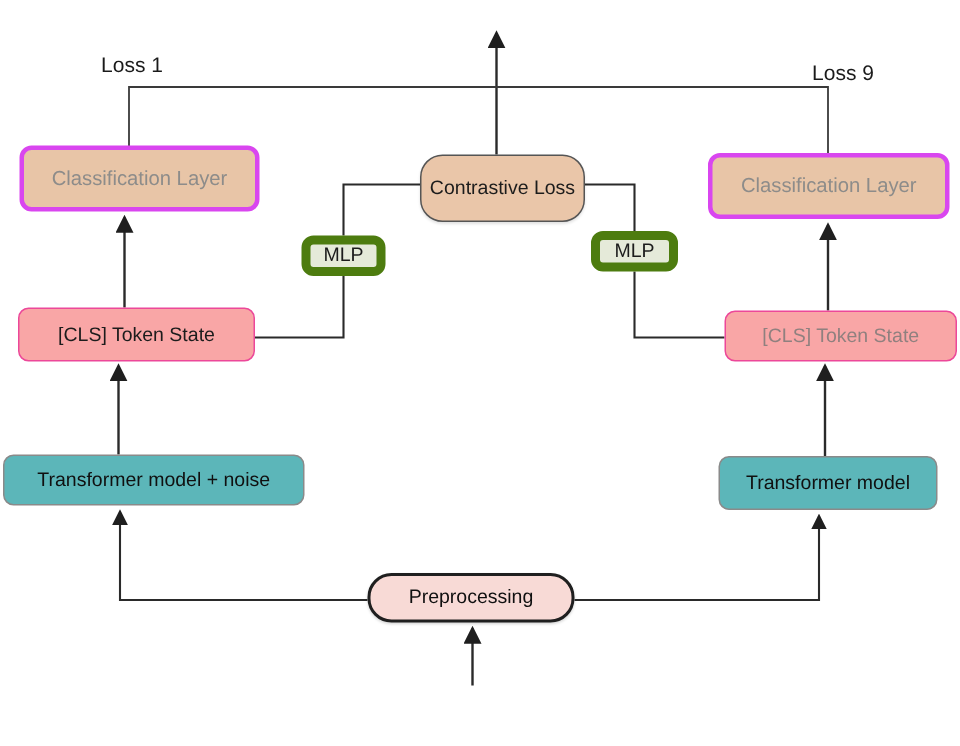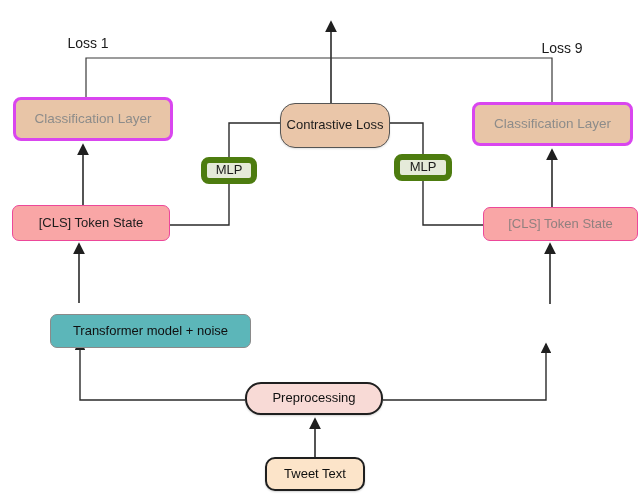--- a/index.html
+++ b/index.html
@@ -111,26 +111,26 @@
   </div>
 
   <div class="node cls-token cls-dark" style="left:12px;top:205px;width:158px;height:36px;">
     <span>[CLS] Token State</span>
   </div>
 
   <div class="node cls-token cls-muted" style="left:483px;top:207px;width:155px;height:34px;">
     <span>[CLS] Token State</span>
   </div>
 
-  <div class="node transformer" style="left:2px;top:314px;width:201px;height:34px;margin-left:48px;">
+  <div class="node transformer" style="left:2px;top:303px;width:201px;height:34px;">
     <span>Transformer model + noise</span>
   </div>
 
+  <div class="node transformer" style="left:479px;top:304px;width:146px;height:36px;">
+    <span>Transformer model</span>
+  </div>
 
   <div class="node preprocessing" style="left:245px;top:382px;width:138px;height:33px;">
     <span>Preprocessing</span>
   </div>
 
-  <div class="node tweet" style="left:265px;top:457px;width:100px;height:34px;">
-    <span>Tweet Text</span>
-  </div>
 
 </div>
 
 </body></html>

